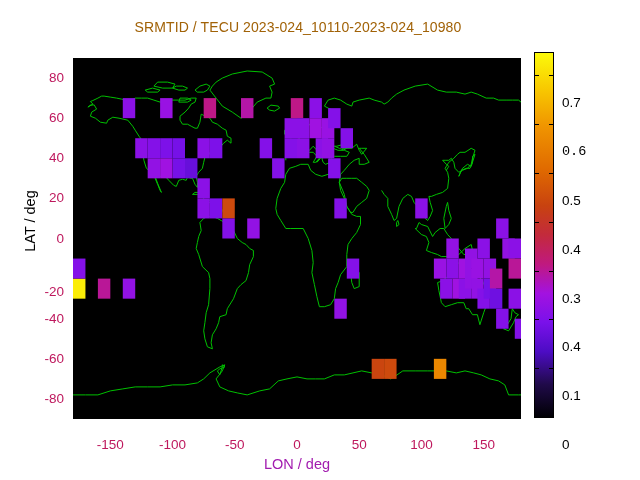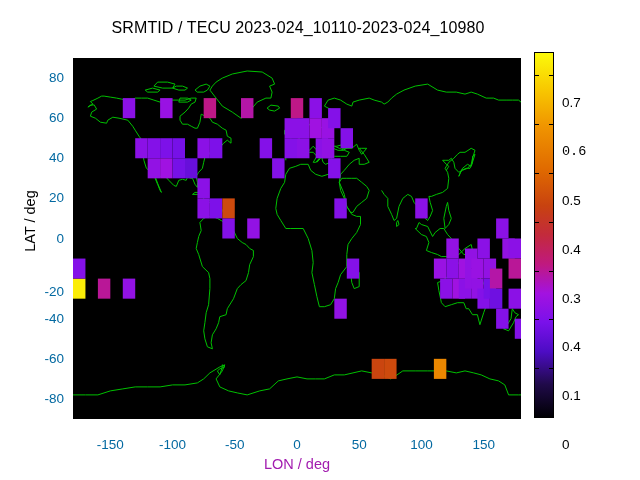--- a/index.html
+++ b/index.html
@@ -17,43 +17,43 @@
     left: 0; top: 0;
     width: 640px; height: 480px;
     background: #ffffff;
   }
   
   #plot-title {
     position: absolute;
     left: 0; top: 19px;
     width: 596px;
     text-align: center;
-    font-size: 16px;
-    color: #000000;
+    font-size: 14px;
+    color: #a16207;
     white-space: nowrap;
     letter-spacing: 0.1px;
   }
   
   #plot-area {
     position: absolute;
     left: 73px; top: 58px;
     width: 448px; height: 361px;
     background: #000000;
     overflow: hidden;
   }
   #map-canvas, #cell-canvas {
     position: absolute;
     left: 0; top: 0;
     width: 448px; height: 361px;
   }
   
   .tick-label {
     position: absolute;
     font-size: 13.5px;
-    color: #0369a1;
+    color: #be185d;
     white-space: nowrap;
   }
   .ytick {
     text-align: right;
     width: 44px;
     left: 20px;
   }
   .xtick {
     text-align: center;
     width: 60px;

